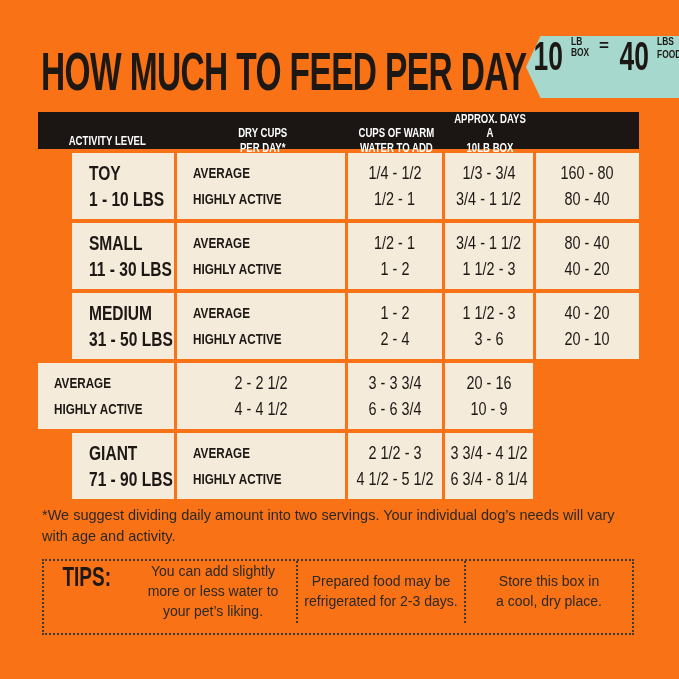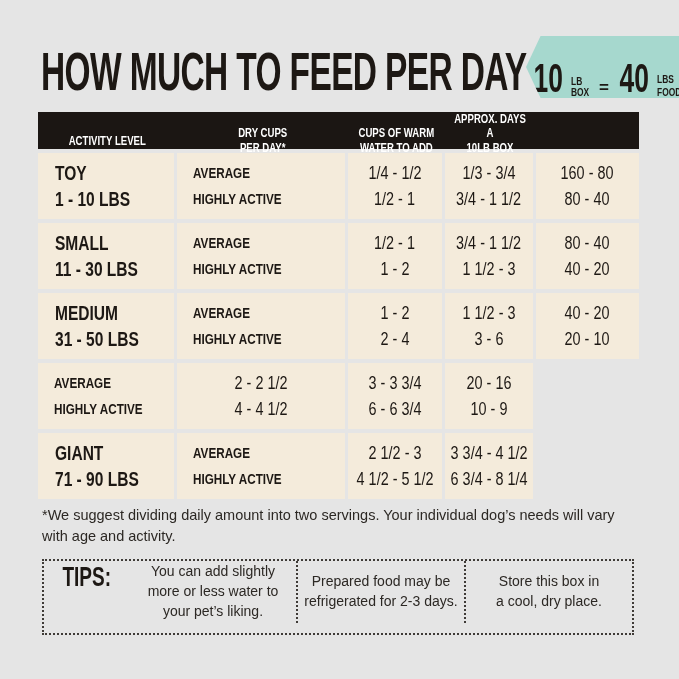--- a/index.html
+++ b/index.html
@@ -1,40 +1,40 @@
 <!DOCTYPE html>
 <html><head>
 <meta charset="utf-8">
 <style>
   html,body { margin:0; padding:0; }
   .page {
     position:relative;
     width:679px; height:679px;
-    background:#e5e5e5;
+    background:#f97316;
     font-family:"Liberation Sans", sans-serif;
     color:#1d1814;
     overflow:hidden;
   }
   .cond { display:inline-block; transform:scaleX(0.74); transform-origin:50% 50%; white-space:nowrap; }
   .cond.left { transform-origin:0 50%; }
   .prewrap { white-space:pre-line; }
 
   
   .title {
     position:absolute; left:41px; top:44px;
     font-size:54px; font-weight:bold; letter-spacing:-1px;
     line-height:1;
   }
   .title .cond { transform:scaleX(0.62); transform-origin:0 50%; }
   .badge {
     position:absolute; right:0; top:36px;
     width:153px; height:62px;
     background:#a6d8ce;
     clip-path:polygon(0 50%, 9.5% 0, 100% 0, 100% 100%, 9.5% 100%);
-    display:flex; align-items:flex-end; justify-content:center;
+    display:flex; align-items:flex-start; justify-content:center;
     padding-left:14px; box-sizing:border-box;
     color:#1d1814;
   }
   .badge-num { font-size:40px; font-weight:bold; line-height:1; }
   .badge-num .cond { transform:scaleX(0.66); }
   .badge-stack {
     display:flex; flex-direction:column; justify-content:center;
     font-size:10.5px; font-weight:bold; line-height:1.05; letter-spacing:0;
     margin:0 2px 0 1px;
   }
@@ -59,21 +59,21 @@
   .tbody { position:absolute; left:38px; top:153px; width:601px; }
   .row {
     display:grid; grid-template-columns:136px 168px 94px 88px 103px;
     column-gap:3px; height:66px; margin-bottom:4px;
   }
   .cell {
     background:#f4ebdb;
     display:flex; flex-direction:column; justify-content:center;
   }
   .cell span { line-height:26px; }
-  .c-weight { padding-left:17px; font-size:21px; font-weight:bold; }
+  .c-weight { padding-left:17px; font-size:21px; font-weight:bold;margin-left:34px; }
   .c-activity { padding-left:16px; font-size:15px; font-weight:bold; }
   .c-activity .cond { transform:scaleX(0.78); }
   .c-num { align-items:center; font-size:18px; }
   .c-num .cond { transform:scaleX(0.8); }
 
   
   .footnote {
     position:absolute; left:42px; top:505px; width:600px;
     font-size:14.5px; line-height:1.45; color:#2c2824;
   }

